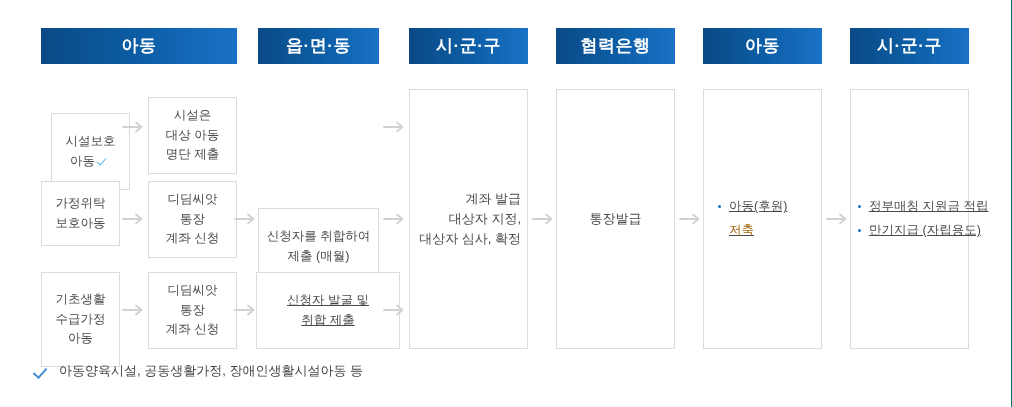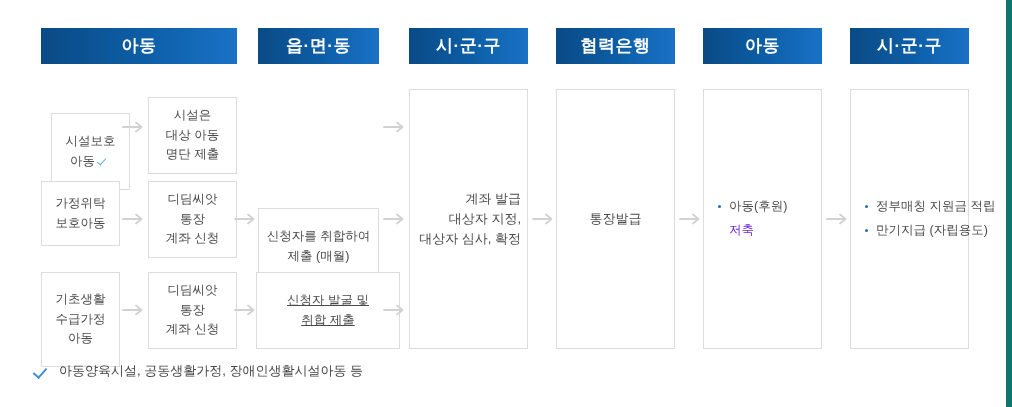--- a/index.html
+++ b/index.html
@@ -12,21 +12,21 @@
     background: #ffffff;
     font-family: "Liberation Sans", "DejaVu Sans", sans-serif;
     overflow: hidden;
   }
 
   #flow-root {
     position: relative;
     width: 1012px;
     height: 407px;
     background: #ffffff;
-    border-right: 6px solid #0f766e;
+    border-right: 1px solid #0f766e;
     box-sizing: border-box;
   }
 
   
   .hdr {
     position: absolute;
     height: 36px;
     line-height: 36px;
     text-align: center;
     color: #ffffff;
@@ -53,22 +53,23 @@
   }
   .box .inner {
     padding: 0 6px;
     width: 100%;
   }
   .box.tall {
     font-size: 13px;
   }
   .box.bullets {
     align-items: center;
-    justify-content: flex-start;
+    justify-content: center;
     text-align: left;
+    text-decoration: underline;
   }
   .box.bullets .inner {
     padding: 0 0 0 14px;
   }
 
   .bullet-line {
     position: relative;
     padding-left: 11px;
     line-height: 1.9;
     white-space: nowrap;
@@ -246,21 +247,21 @@
     <div class="inner">
       <span>통장발급</span>
     </div>
   </div>
 
   <div class="box tall bullets" style="left:703px; top:89px; width:119px; height:260px;">
     <div class="inner">
       <div class="bullet-line">
         <span>아동(후원)</span>
       </div>
-      <div style="padding-left:11px; line-height:1.9; font-size:12.5px; color:#6d28d9;">
+      <div style="padding-left:11px; line-height:1.9; font-size:12.5px; color:#a16207;">
         <span>저축</span>
       </div>
     </div>
   </div>
 
   <div class="box tall bullets" style="left:850px; top:89px; width:119px; height:260px;">
     <div class="inner">
       <div class="bullet-line">
         <span>정부매칭 지원금 적립</span>
       </div>

